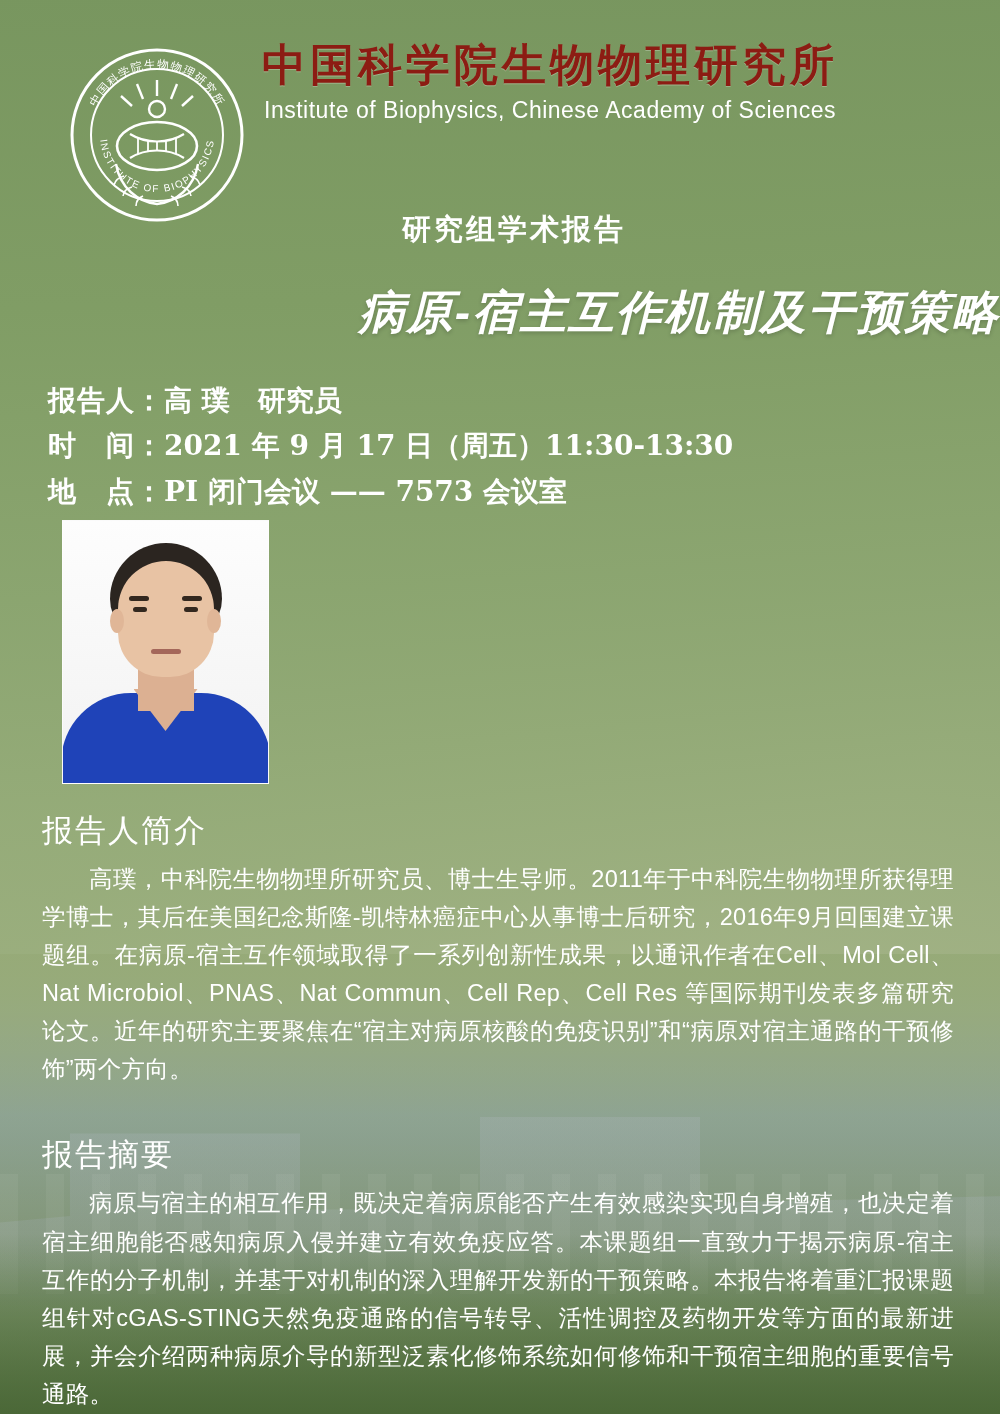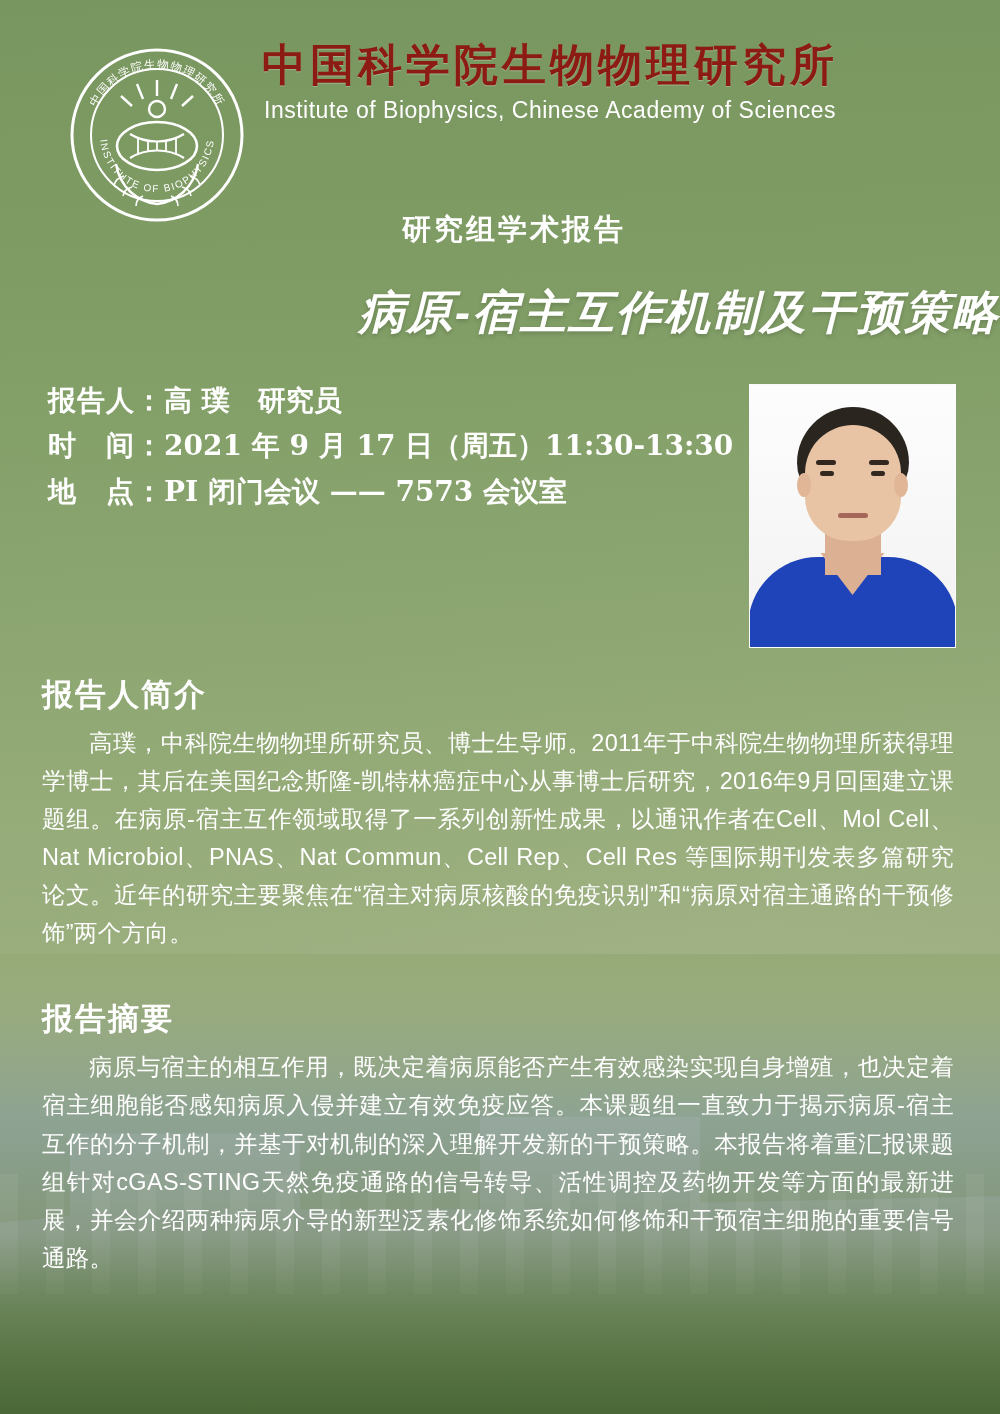--- a/index.html
+++ b/index.html
@@ -127,20 +127,21 @@
     text-shadow: 0 2px 4px rgba(0,0,0,0.18);
     font-style: italic;
   }
 
   
   .info-wrap {
     display: flex;
     margin-top: 34px;
     padding: 0 44px 0 48px;
     align-items: flex-start;
+    flex-direction: column;
   }
   .info-lines {
     flex: 1;
     color: #ffffff;
     font-size: 28px;
     line-height: 1.62;
     font-family: "DejaVu Serif", "Liberation Serif", serif;
     font-weight: 700;
   }
   .info-row {
@@ -214,21 +215,21 @@
     background: #dcb092;
     clip-path: polygon(50% 100%, 0 0, 100% 0);
   }
 
   
   .section {
     padding: 0 46px 0 42px;
   }
   .section-title {
     font-size: 31px;
-    font-weight: 700;
+    font-weight: 400;
     color: #ffffff;
     letter-spacing: 2px;
     margin-top: 26px;
     margin-bottom: 8px;
   }
   .section-body {
     font-size: 23.5px;
     line-height: 1.62;
     color: #ffffff;
     text-align: justify;

